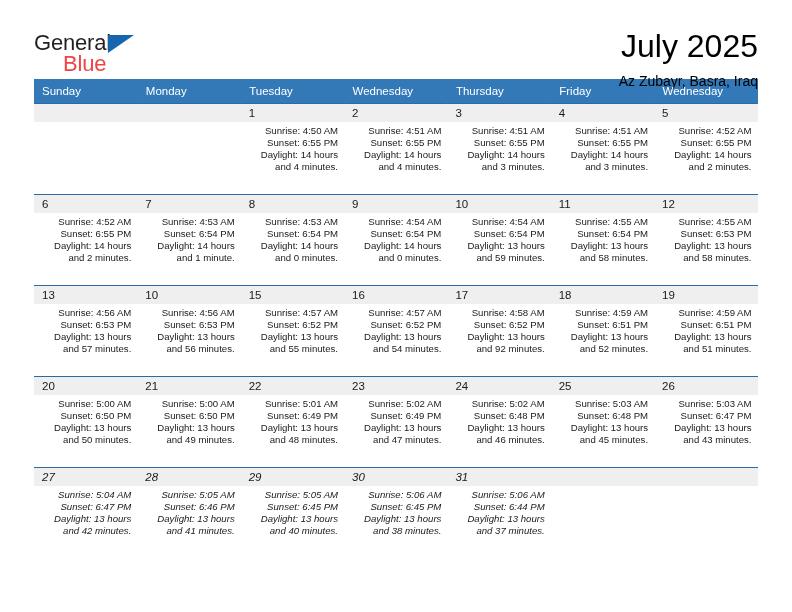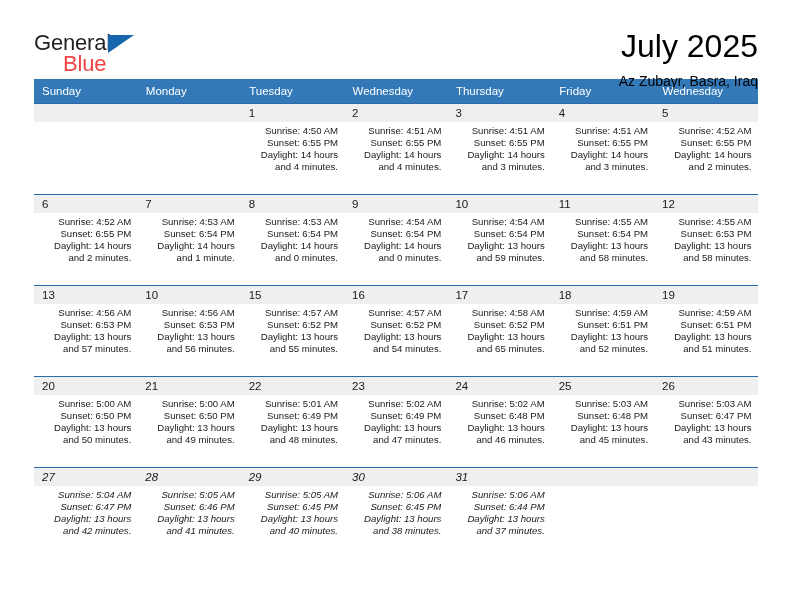--- a/index.html
+++ b/index.html
@@ -359,21 +359,21 @@
               </div>
             </div>
           </td>
           <td>
             <div class="daycell">
               <div class="daynum-band">17</div>
               <div class="details">
                 <div>Sunrise: 4:58 AM</div>
                 <div>Sunset: 6:52 PM</div>
                 <div>Daylight: 13 hours</div>
-                <div>and 65 minutes.</div>
+                <div>and 92 minutes.</div>
               </div>
             </div>
           </td>
           <td>
             <div class="daycell">
               <div class="daynum-band">18</div>
               <div class="details">
                 <div>Sunrise: 4:59 AM</div>
                 <div>Sunset: 6:51 PM</div>
                 <div>Daylight: 13 hours</div>

